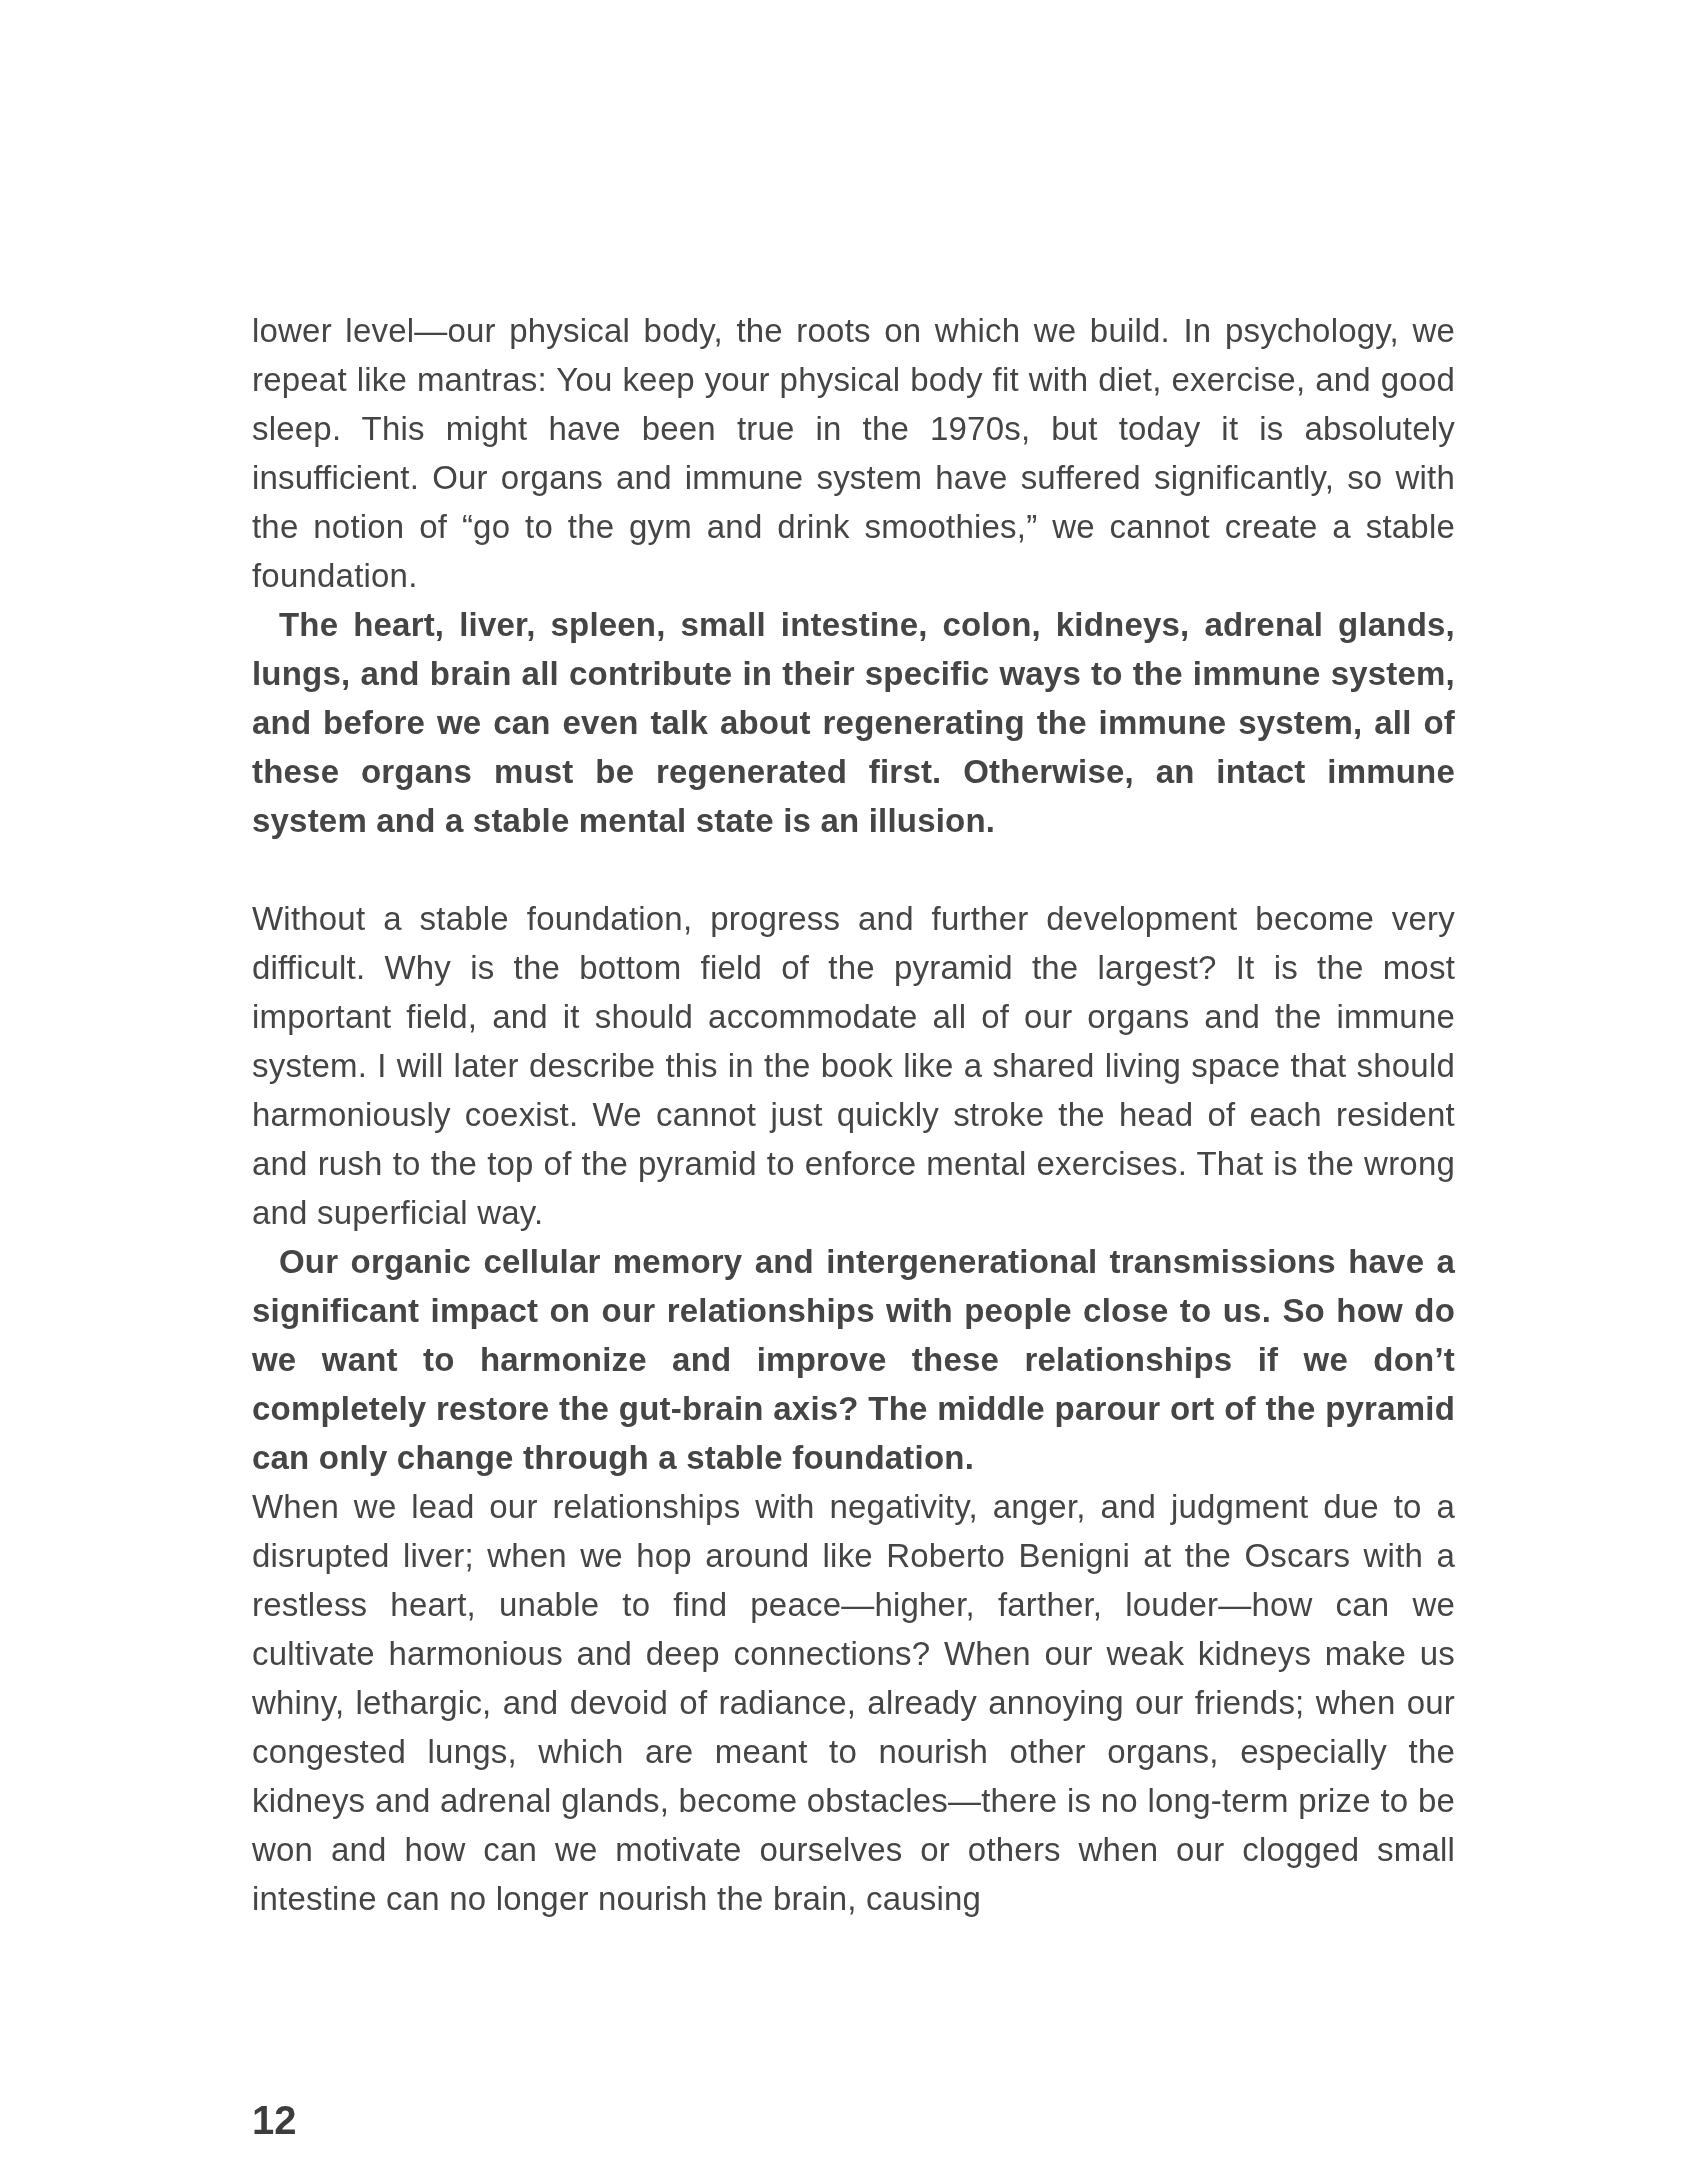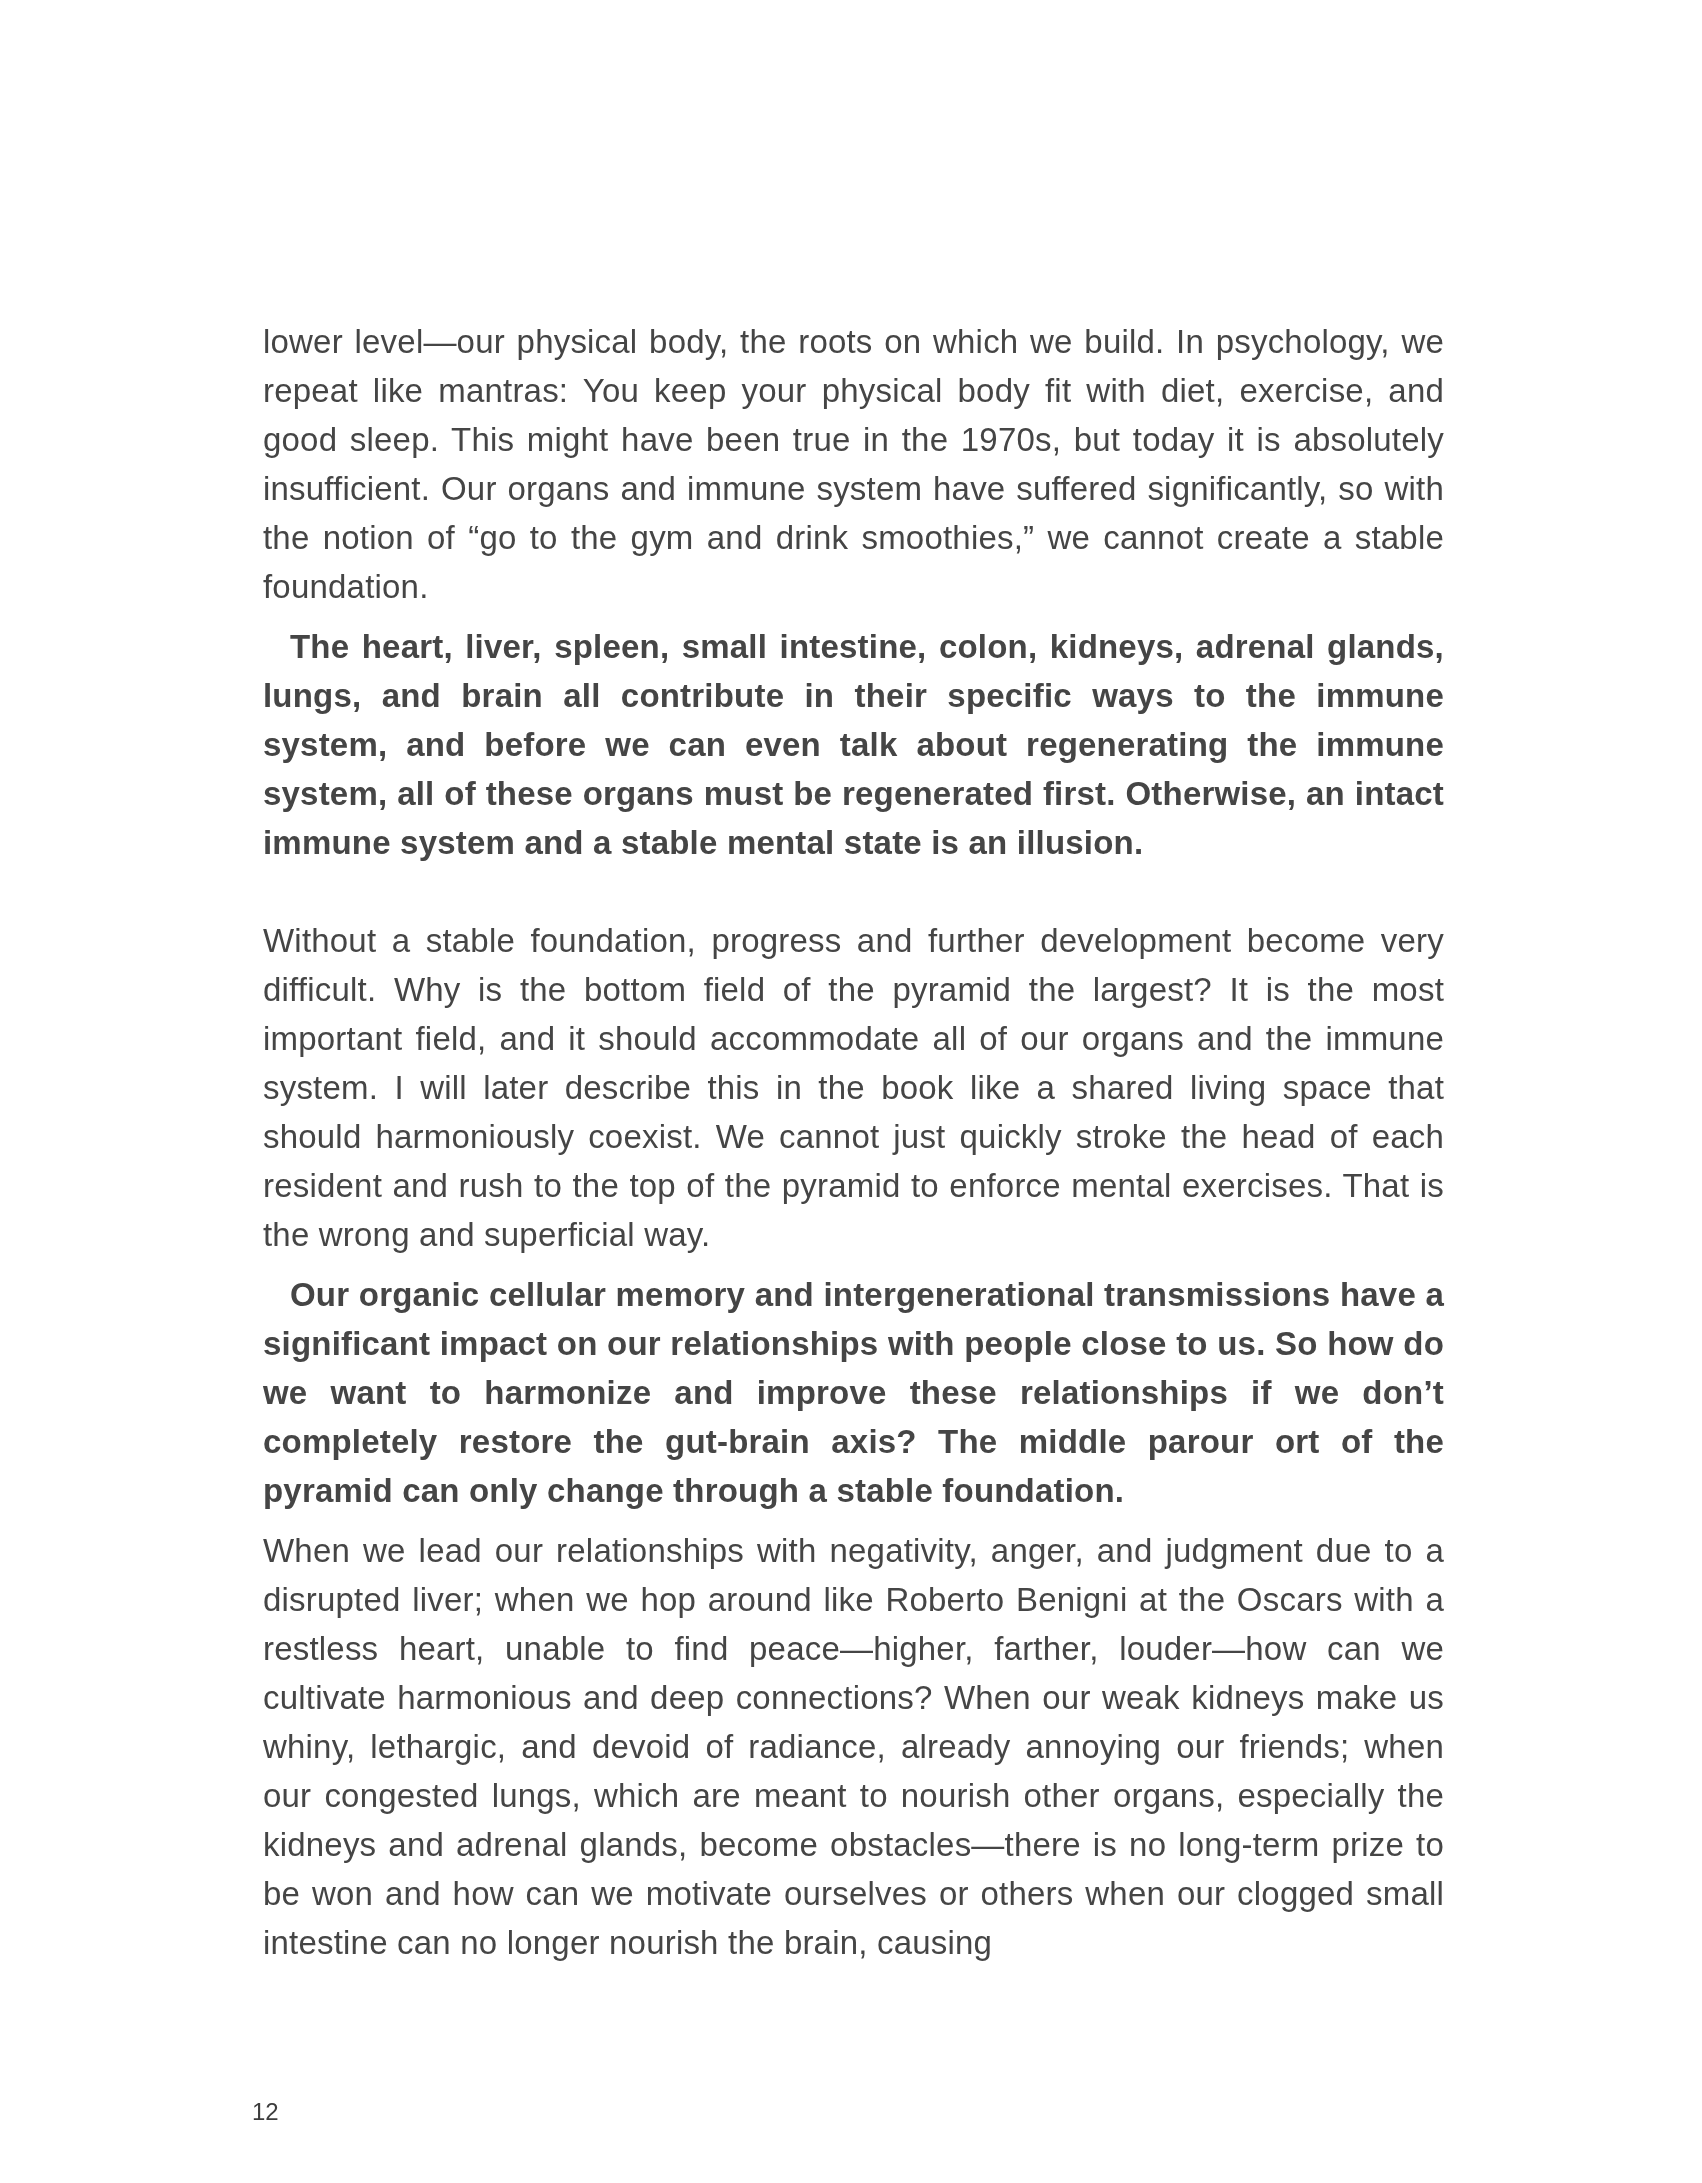--- a/index.html
+++ b/index.html
@@ -21,38 +21,38 @@
     top: 306px;
     width: 1203px;
     color: #454545;
     font-size: 33px;
     line-height: 49px;
     letter-spacing: 0.2px;
     font-weight: 400;
     text-align: justify;
   }
   .text-block p {
-    margin: 11px;
+    margin: 0;
     padding: 0;
   }
   .text-block p.indent {
     text-indent: 27px;
     font-weight: bold;
   }
   .text-block p.gap {
     margin-top: 49px;
   }
   .page-number {
     position: absolute;
     left: 252px;
     top: 2100px;
     color: #3d3d3d;
-    font-size: 24px;
+    font-size: 40px;
     line-height: 1;
-    font-weight: 400;
+    font-weight: 700;
   }
 </style>
 </head>
 <body>
 
 <div class="page">
   <div class="text-block" id="text-block">
       <p>lower level—our physical body, the roots on which we build. In psychology, we repeat like mantras: You keep your physical body fit with diet, exercise, and good sleep. This might have been true in the 1970s, but today it is absolutely insufficient. Our organs and immune system have suffered significantly, so with the notion of “go to the gym and drink smoothies,” we cannot create a stable foundation.</p>
       <p class="indent">The heart, liver, spleen, small intestine, colon, kidneys, adrenal glands, lungs, and brain all contribute in their specific ways to the immune system, and before we can even talk about regenerating the immune system, all of these organs must be regenerated first. Otherwise, an intact immune system and a stable mental state is an illusion.</p>
       <p class="gap">Without a stable foundation, progress and further development become very difficult. Why is the bottom field of the pyramid the largest? It is the most important field, and it should accommodate all of our organs and the immune system. I will later describe this in the book like a shared living space that should harmoniously coexist. We cannot just quickly stroke the head of each resident and rush to the top of the pyramid to enforce mental exercises. That is the wrong and superficial way.</p>

